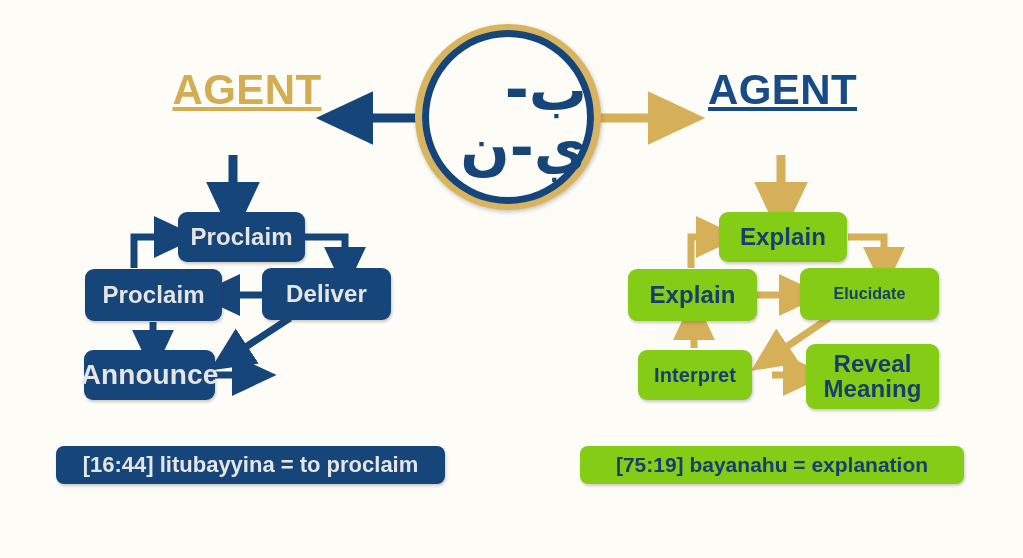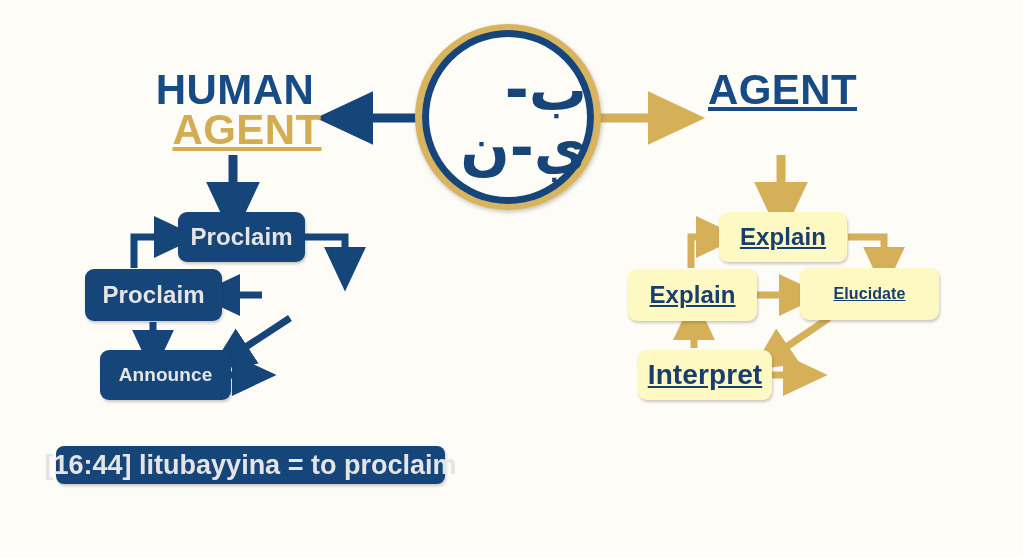--- a/index.html
+++ b/index.html
@@ -19,21 +19,21 @@
     box-sizing:border-box;
     display:flex;align-items:center;justify-content:center;
     text-align:center;
     border-radius:9px;
     font-weight:700;
     line-height:1.02;
     letter-spacing:.1px;
     box-shadow:1px 2px 3px rgba(60,55,40,.26);
   }
   .navy-box{background:#16457a;color:#e5e5e5;}
-  .gold-box{background:#fef9c3;color:#173e6e;text-decoration:underline;}
+  .gold-box{background:#84cc16;color:#173e6e;}
 
   .heading{
     position:absolute;
     font-weight:800;
     letter-spacing:.4px;
     line-height:.96;
     white-space:nowrap;
   }
   .heading .l1{display:block;}
   .heading .l2{display:block;text-decoration:underline;}
@@ -140,57 +140,66 @@
 
   <div id="root-circle">
     <div class="ring-white">
       <div class="ring-navy">
         <div id="root-arabic">ب-ي-ن</div>
       </div>
     </div>
   </div>
 
   <div class="heading" style="left:140px;top:70px;font-size:42px;text-align:center;width:190px;">
-    <span class="l1 navy-t">HUMAN</span>
     <span class="l2 gold-t" style="margin-left:24px;">AGENT</span>
   </div>
 
   <div class="heading" style="left:700px;top:70px;font-size:42px;text-align:center;width:195px;">
     <span class="l2 navy-t" style="margin-right:30px;">AGENT</span>
   </div>
 
   <div class="node navy-box" style="left:178px;top:212px;width:127px;height:50px;font-size:24px;">
     <span>Proclaim</span>
   </div>
 
   <div class="node navy-box" style="left:85px;top:269px;width:137px;height:52px;font-size:24px;">
     <span>Proclaim</span>
   </div>
 
-
-  <div class="node navy-box" style="left:100px;top:350px;width:131px;height:50px;font-size:19px;">
+  <div class="node navy-box" style="left:262px;top:268px;width:129px;height:52px;font-size:24px;">
+    <span>Deliver</span>
+  </div>
+
+  <div class="node navy-box" style="left:84px;top:350px;width:131px;height:50px;font-size:28px;">
     <span>Announce</span>
   </div>
 
 
-  <div class="caption navy-box" style="left:56px;top:446px;width:389px;height:38px;font-size:27px;">
+  <div class="caption navy-box" style="left:56px;top:446px;width:389px;height:38px;font-size:22px;">
     <span>[16:44] litubayyina = to proclaim</span>
   </div>
 
   <div class="node gold-box" style="left:719px;top:212px;width:128px;height:50px;font-size:24px;">
     <span>Explain</span>
   </div>
 
   <div class="node gold-box" style="left:628px;top:269px;width:129px;height:52px;font-size:24px;">
     <span>Explain</span>
   </div>
 
   <div class="node gold-box" style="left:800px;top:268px;width:139px;height:52px;font-size:16px;">
     <span>Elucidate</span>
   </div>
 
-  <div class="node gold-box" style="left:638px;top:350px;width:134px;height:50px;font-size:28px;">
+  <div class="node gold-box" style="left:638px;top:350px;width:114px;height:50px;font-size:20px;">
     <span>Interpret</span>
   </div>
 
-
+  <div class="node gold-box" style="left:806px;top:344px;width:133px;height:65px;font-size:24px;white-space:pre-line;">
+    <span>Reveal
+Meaning</span>
+  </div>
+
+  <div class="caption gold-box" style="left:580px;top:446px;width:384px;height:38px;font-size:21px;">
+    <span>[75:19] bayanahu = explanation</span>
+  </div>
 
 </div>
 
 </body></html>

